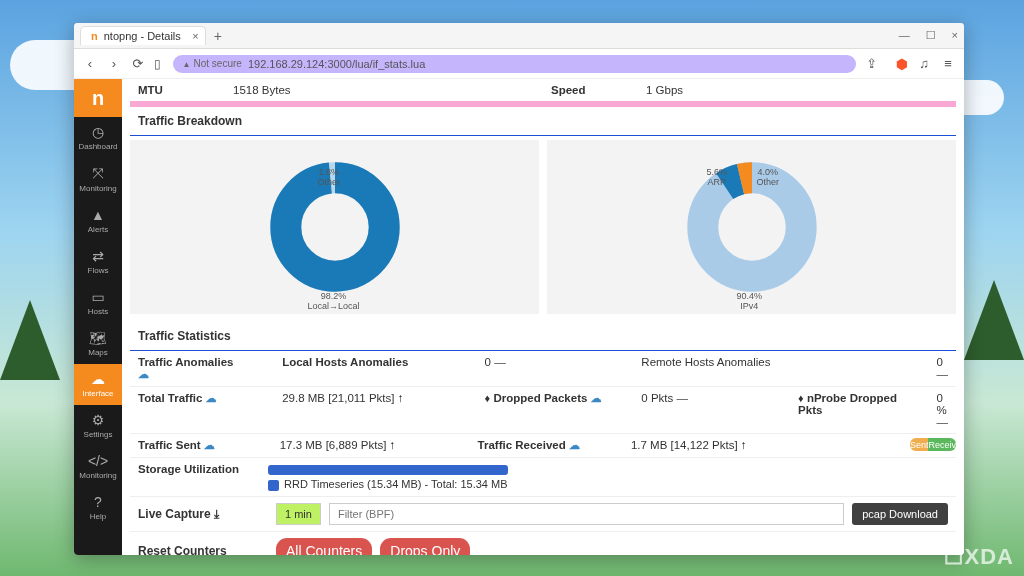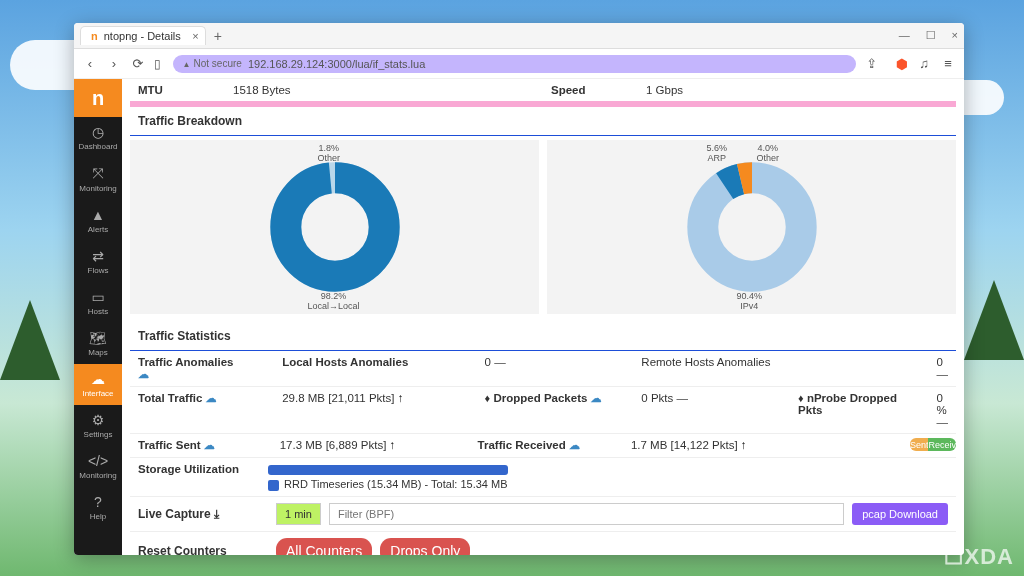--- a/index.html
+++ b/index.html
@@ -34,42 +34,42 @@
   .row { display: flex; border-bottom: 6px solid #f9a8d4; }
   .cell { padding: 5px 8px; font-size: 11.5px; }
   .cell.label { font-weight: bold; width: 95px; }
   .cell.val { flex: 1; }
   .half { width: 50%; display: flex; }
   .section-head { font-weight: bold; padding: 7px 8px; font-size: 12px; border-bottom: 1px solid #1d4ed8; background: #fff; }
   .breakdown { display: flex; gap: 8px; padding: 4px 0 8px 0; }
   .chart-panel { flex: 1; background: #f3f3f3; height: 174px; position: relative; display: flex; align-items: center; justify-content: center; }
   .donut { position: relative; width: 130px; height: 130px; }
   .donut svg { width: 130px; height: 130px; transform: rotate(-90deg); }
-  .donut-lbl { position: absolute; font-size: 9px; color: #555; text-align: center; line-height: 1.1; }
+  .donut-lbl { position: absolute; font-size: 9px; color: #555; text-align: center; line-height: 1.1; margin-top: 24px; }
   .stats-row { display: flex; border-bottom: 1px solid #eee; font-size: 11.5px; }
   .stats-row > div { padding: 5px 8px; }
   .sc1 { width: 130px; font-weight: bold; }
   .sc2 { width: 220px; margin-left: 24px; }
   .sc3 { width: 170px; font-weight: bold; }
   .sc4 { width: 170px; }
   .sc5 { width: 150px; font-weight: bold; }
   .sc6 { flex: 1; }
   .cloud-ico { color: #3b88c3; font-size: 11px; }
   .tint-ico { color: #333; font-size: 11px; }
   .arrow-up::after { content: " ↑"; color: #000; }
   .dash::after { content: " —"; color: #444; }
   .storage-bar { height: 10px; background: #3366cc; border-radius: 3px; width: 240px; margin: 2px 0; }
   .legend-box { display: inline-block; width: 11px; height: 11px; background: #3366cc; border-radius: 2px; vertical-align: middle; margin-right: 5px; }
   .sr-bar { display: flex; height: 13px; border-radius: 6px; overflow: hidden; font-size: 9px; color: #fff; text-align: center; }
   .sr-sent { background: #f0ad4e; flex: 90; display: flex; align-items: center; justify-content: center; }
   .sr-recv { background: #5cb85c; flex: 10; display: flex; align-items: center; justify-content: center; }
   .live-row { display: flex; align-items: center; padding: 6px 8px; border-bottom: 1px solid #eee; gap: 8px; }
   .dur-box { border: 1px solid #ccc; padding: 4px 8px; font-size: 11px; background: #bef264; }
   .filter-inp { flex: 1; border: 1px solid #ccc; padding: 4px 8px; font-size: 11px; color: #888; }
-  .pcap-btn { background: #8b5cf6; color: #fff; padding: 5px 10px; border-radius: 3px; cursor: pointer; font-size: 11px; }
+  .pcap-btn { background: #404040; color: #fff; padding: 5px 10px; border-radius: 3px; cursor: pointer; font-size: 11px; }
   .reset-row { display: flex; align-items: center; gap: 8px; padding: 6px 8px; border-bottom: 1px solid #eee; }
   .btn-red { background: #d9534f; color: #fff; padding: 5px 10px; border-radius: 11px; cursor: pointer; font-size: 14px; }
   .watermark { position: absolute; bottom: 6px; right: 10px; font-size: 22px; font-weight: bold; color: rgba(255,255,255,0.7); letter-spacing: 1px; }
   .bookmark { color: #555; font-size: 12px; margin-right: 4px; }
 </style>
 </head>
 <body>
 
 <div class="bg-sky">
   <div class="cloud c1"></div>

